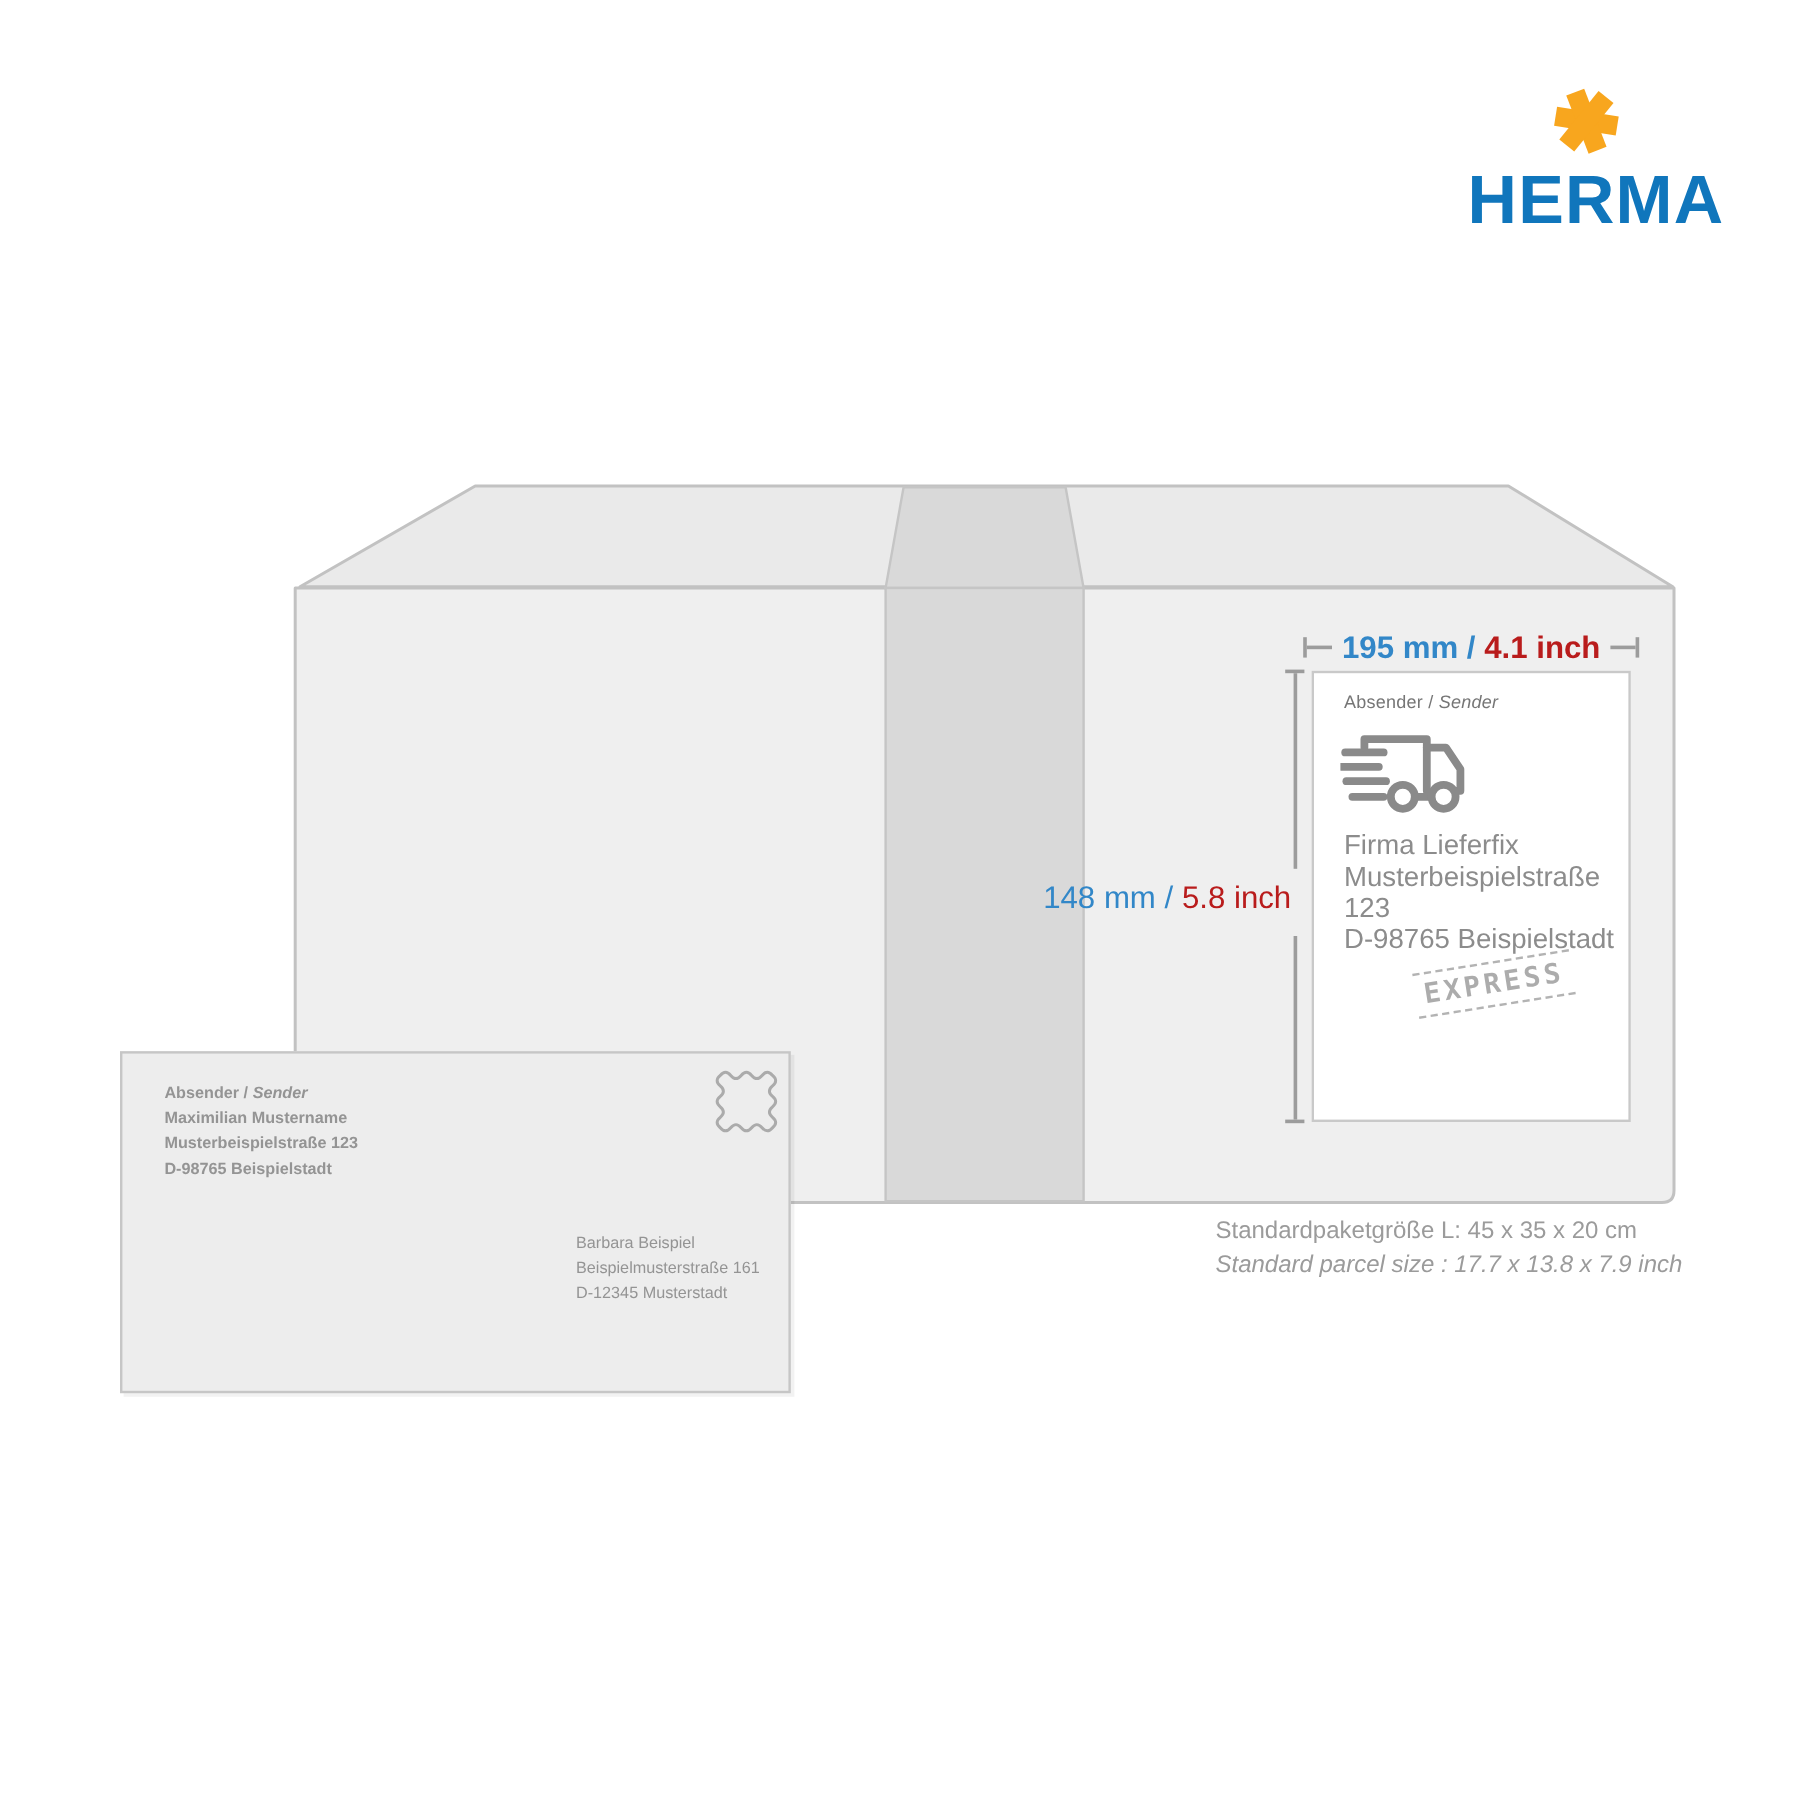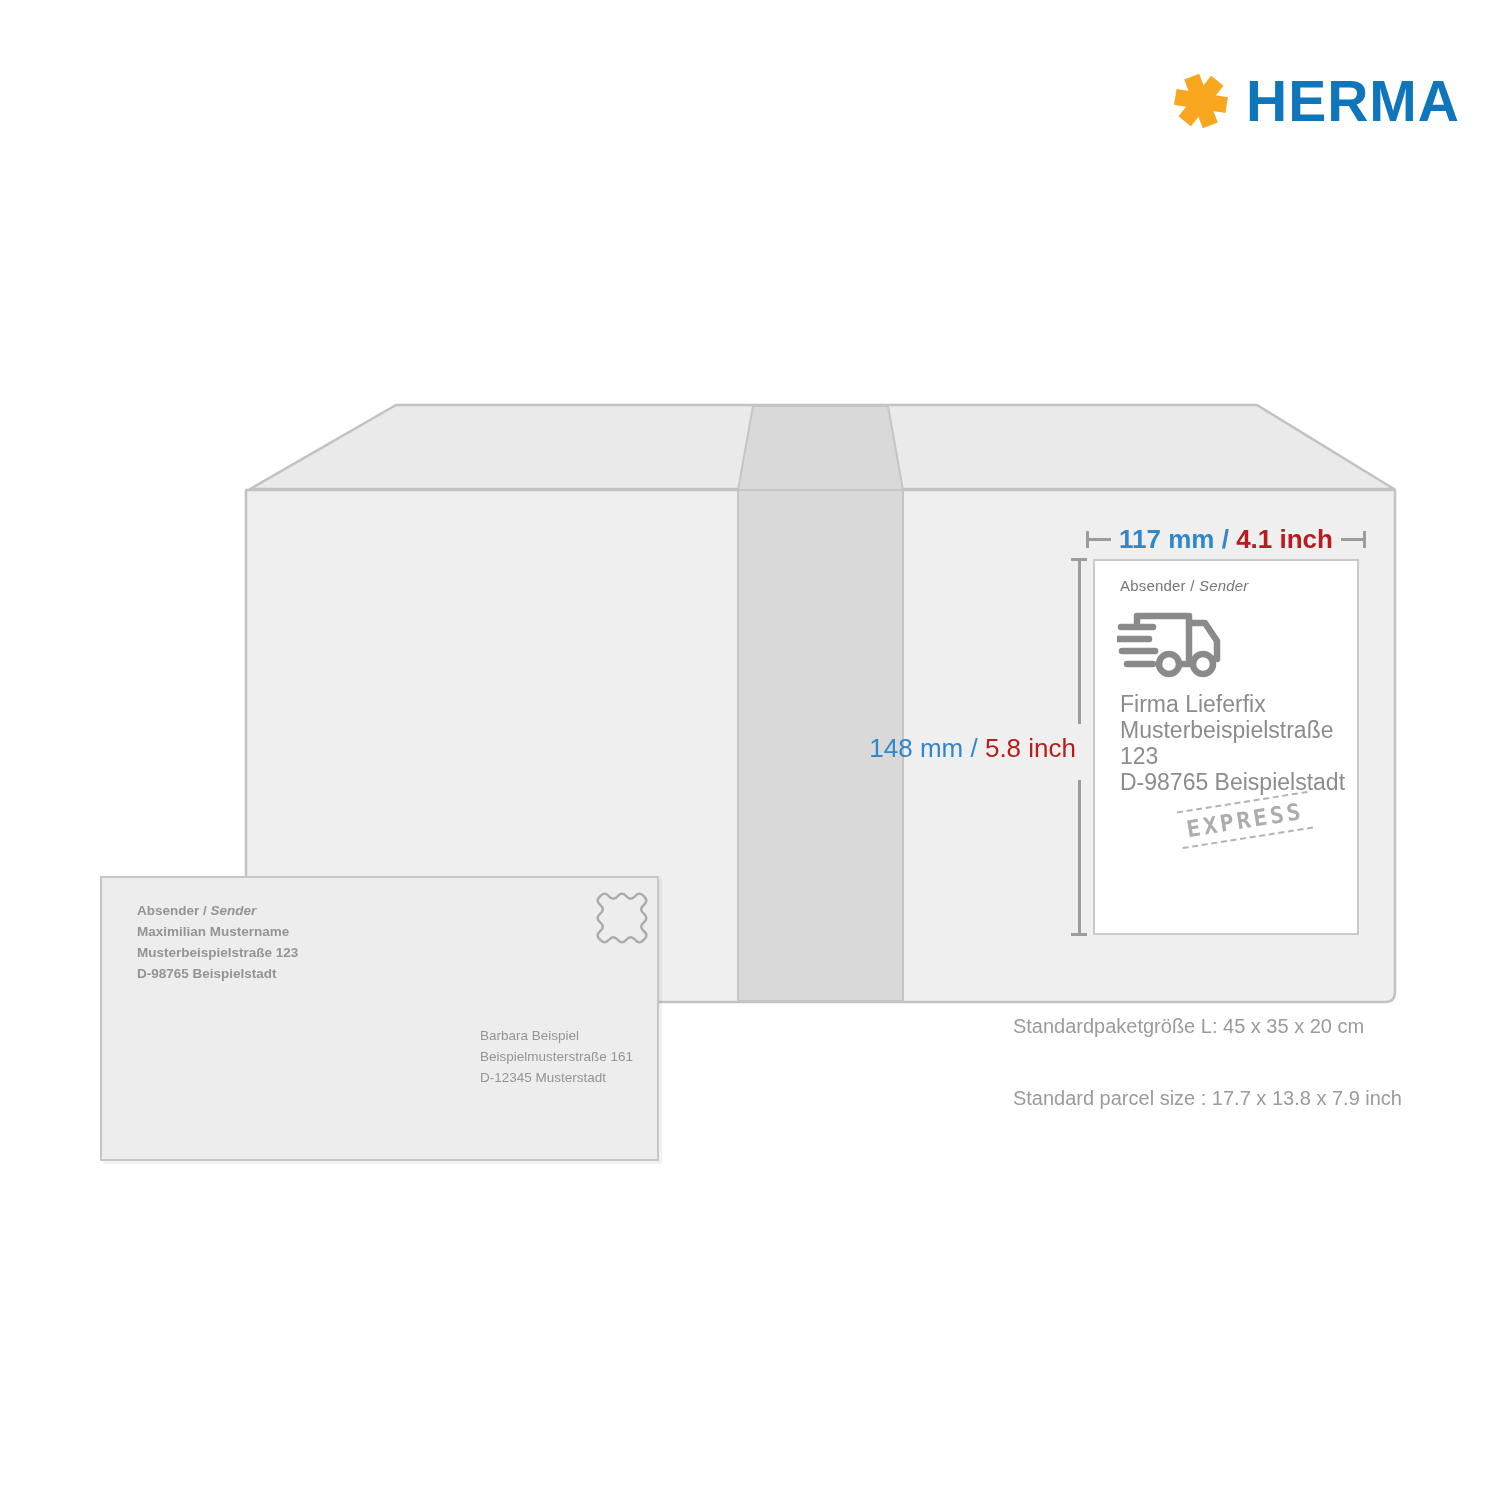--- a/index.html
+++ b/index.html
@@ -3,21 +3,21 @@
 <meta charset="utf-8">
 <style>
   html,body{margin:0;padding:0;background:#ffffff;}
   .stage{
     position:relative;width:1500px;height:1500px;background:#ffffff;overflow:hidden;
     font-family:"Liberation Sans",sans-serif;
   }
   .abs{position:absolute;}
 
   
-  .logo{left:1172px;top:68px;width:300px;height:72px;display:flex;align-items:flex-start;z-index:5;}
+  .logo{left:1172px;top:68px;width:300px;height:72px;display:flex;align-items:center;z-index:5;flex-direction:column;}
   .logo-mark{width:58px;height:66px;flex:0 0 auto;}
   .logo-word{margin-left:16px;font-size:57px;font-weight:bold;color:#1076BC;letter-spacing:1px;line-height:66px;}
 
   
   .scene{left:0;top:0;width:1500px;height:1500px;z-index:1;}
 
   
   .ship-label{
     left:1093px;top:559px;width:266px;height:376px;background:#ffffff;
     border:2px solid #C9C9C9;box-sizing:border-box;z-index:3;
@@ -49,21 +49,21 @@
   .dim-h-line{left:1071px;top:558px;width:16px;height:378px;z-index:4;}
   .dim-h-line .tick{position:absolute;left:0;width:16px;height:3px;background:#9C9C9C;}
   .dim-h-line .seg{position:absolute;left:7px;width:3px;background:#9C9C9C;}
   .dim-h-text{
     right:424px;top:733px;z-index:4;text-align:left;white-space:nowrap;
     font-size:26px;font-weight:normal;
   }
 
   
   .caption{right:98px;top:1012px;text-align:left;color:#9B9B9B;font-size:20px;line-height:28px;z-index:2;}
-  .caption .it{margin-top:44px;}
+  .caption .it{font-style:italic;}
 
   
   .envelope{
     left:100px;top:876px;width:559px;height:285px;background:#EDEDED;
     border:2px solid #C6C6C6;box-sizing:border-box;z-index:4;
     box-shadow:3px 3px 0 rgba(0,0,0,0.05);
   }
   .env-sender{position:absolute;left:35px;top:22px;font-size:13.5px;line-height:21px;color:#949494;font-weight:bold;}
   .env-sender .it{font-style:italic;}
   .env-recipient{position:absolute;left:378px;top:147px;font-size:13.5px;line-height:21px;color:#949494;font-weight:normal;}
@@ -122,21 +122,21 @@
       <div>D-98765 Beispielstadt</div>
     </div>
 
     <div class="express">EXPRESS</div>
   </div>
 
   <div class="abs dim-w">
     <div class="dim-cap-v"></div>
     <div class="dim-line-h"></div>
     <div class="txt">
-      <span class="c-blue">117 mm</span>
+      <span class="c-blue">195 mm</span>
       <span class="c-blue">/</span>
       <span class="c-gray">4.1 inch</span>
     </div>
     <div class="dim-line-h"></div>
     <div class="dim-cap-v"></div>
   </div>
 
   <div class="abs dim-h-line">
     <div class="tick" style="top:0;"></div>
     <div class="seg" style="top:3px;height:163px;"></div>

